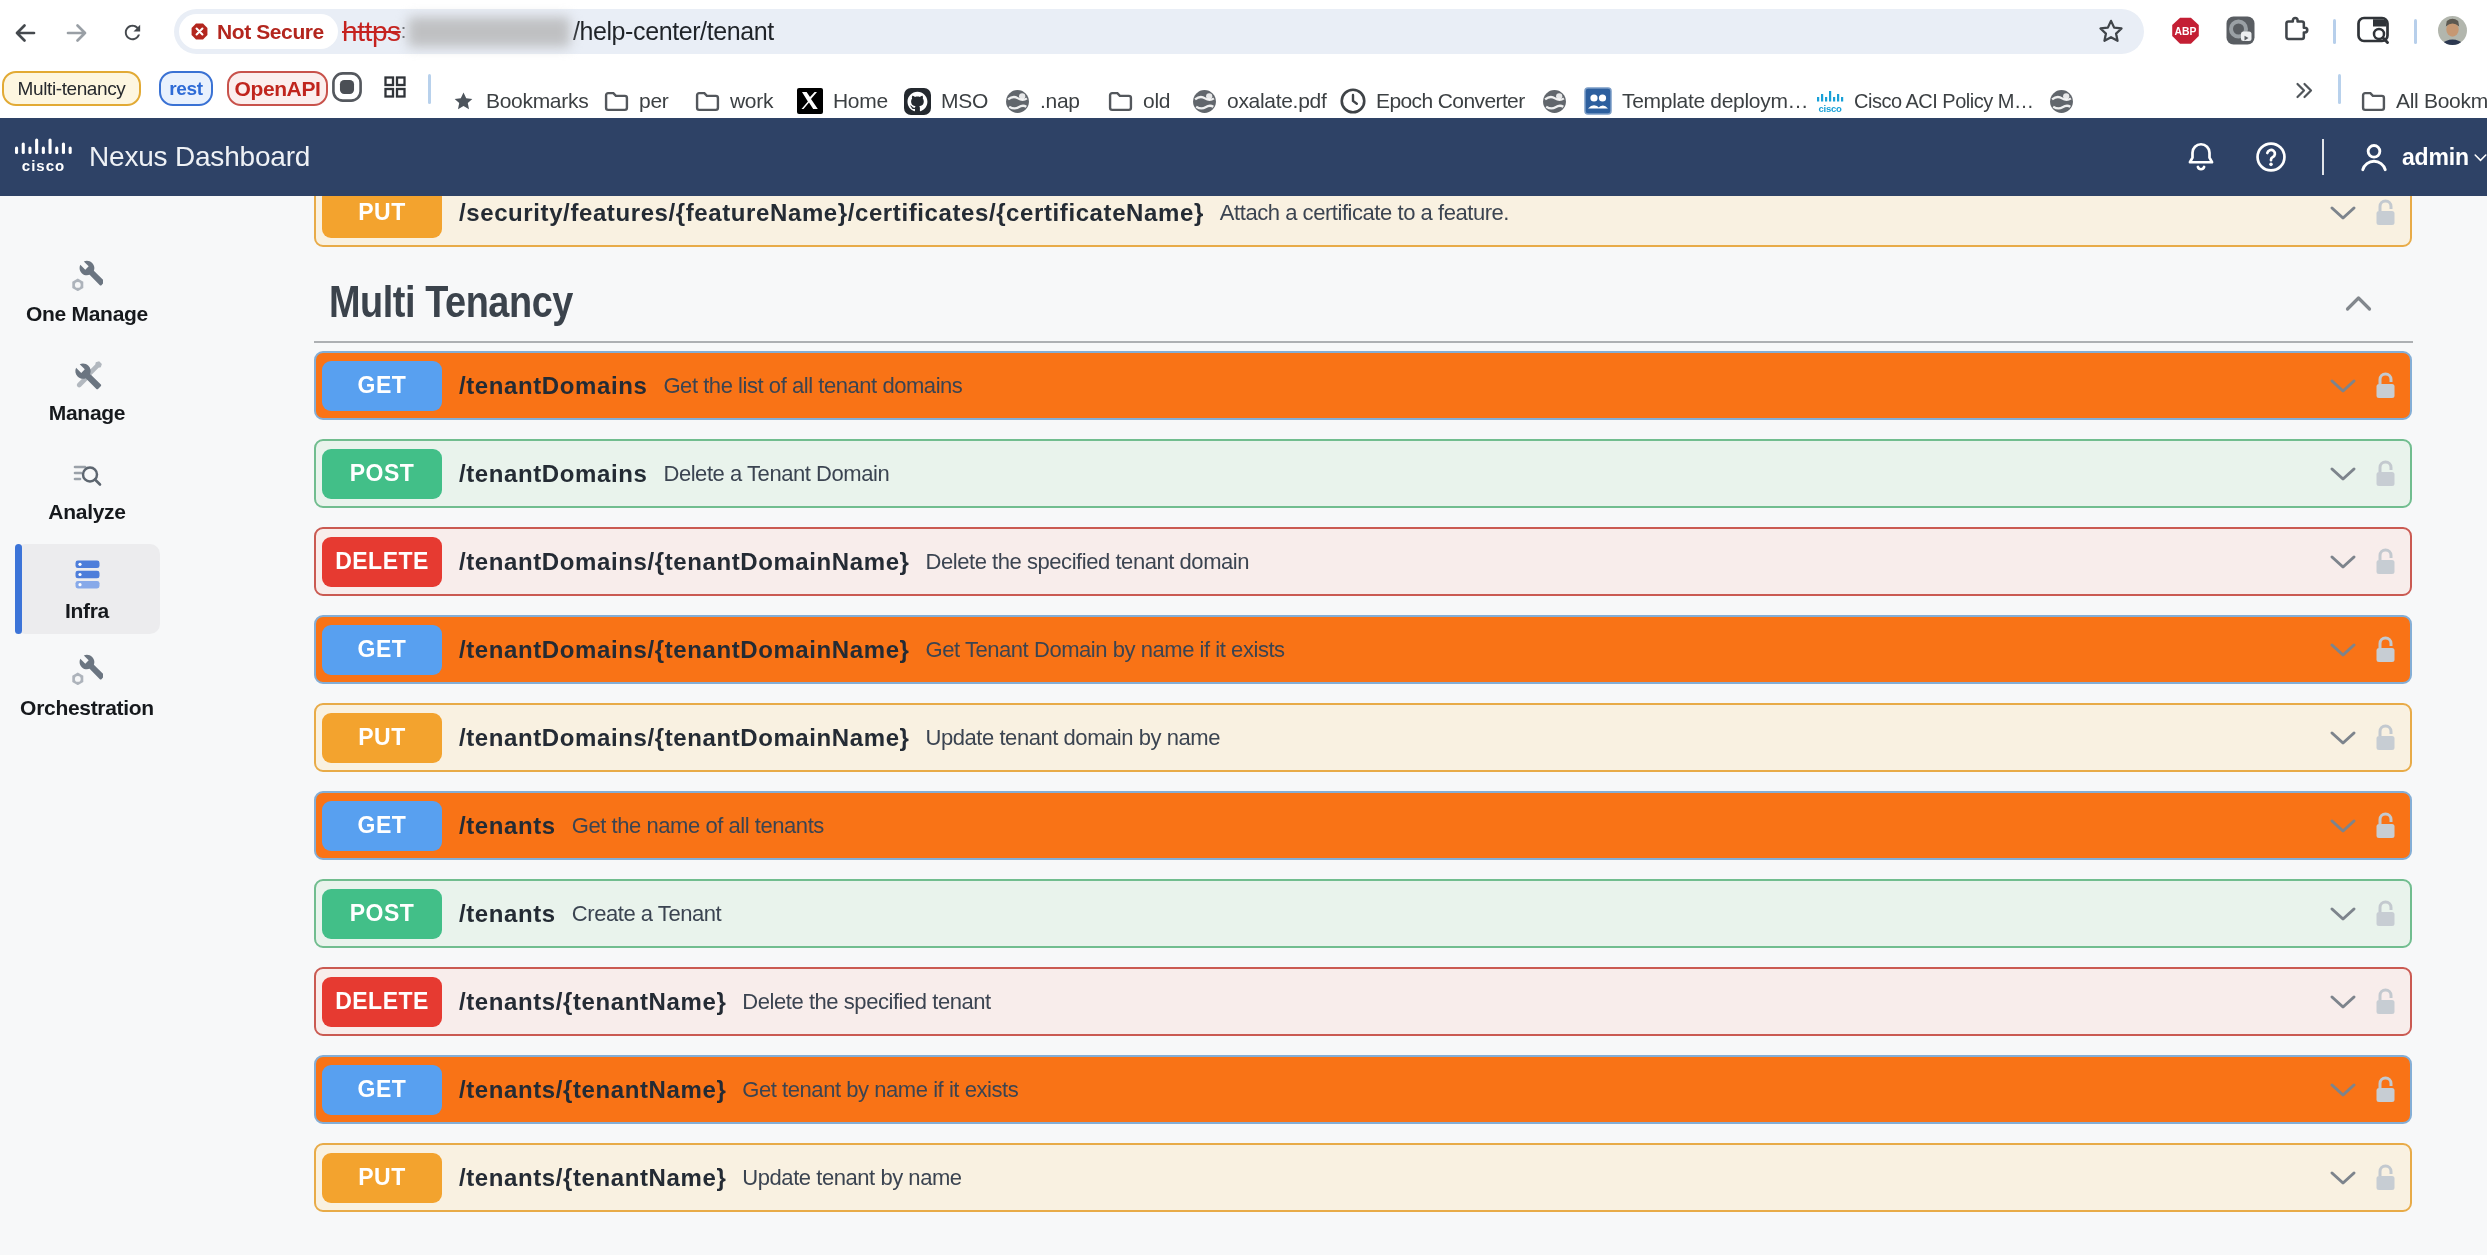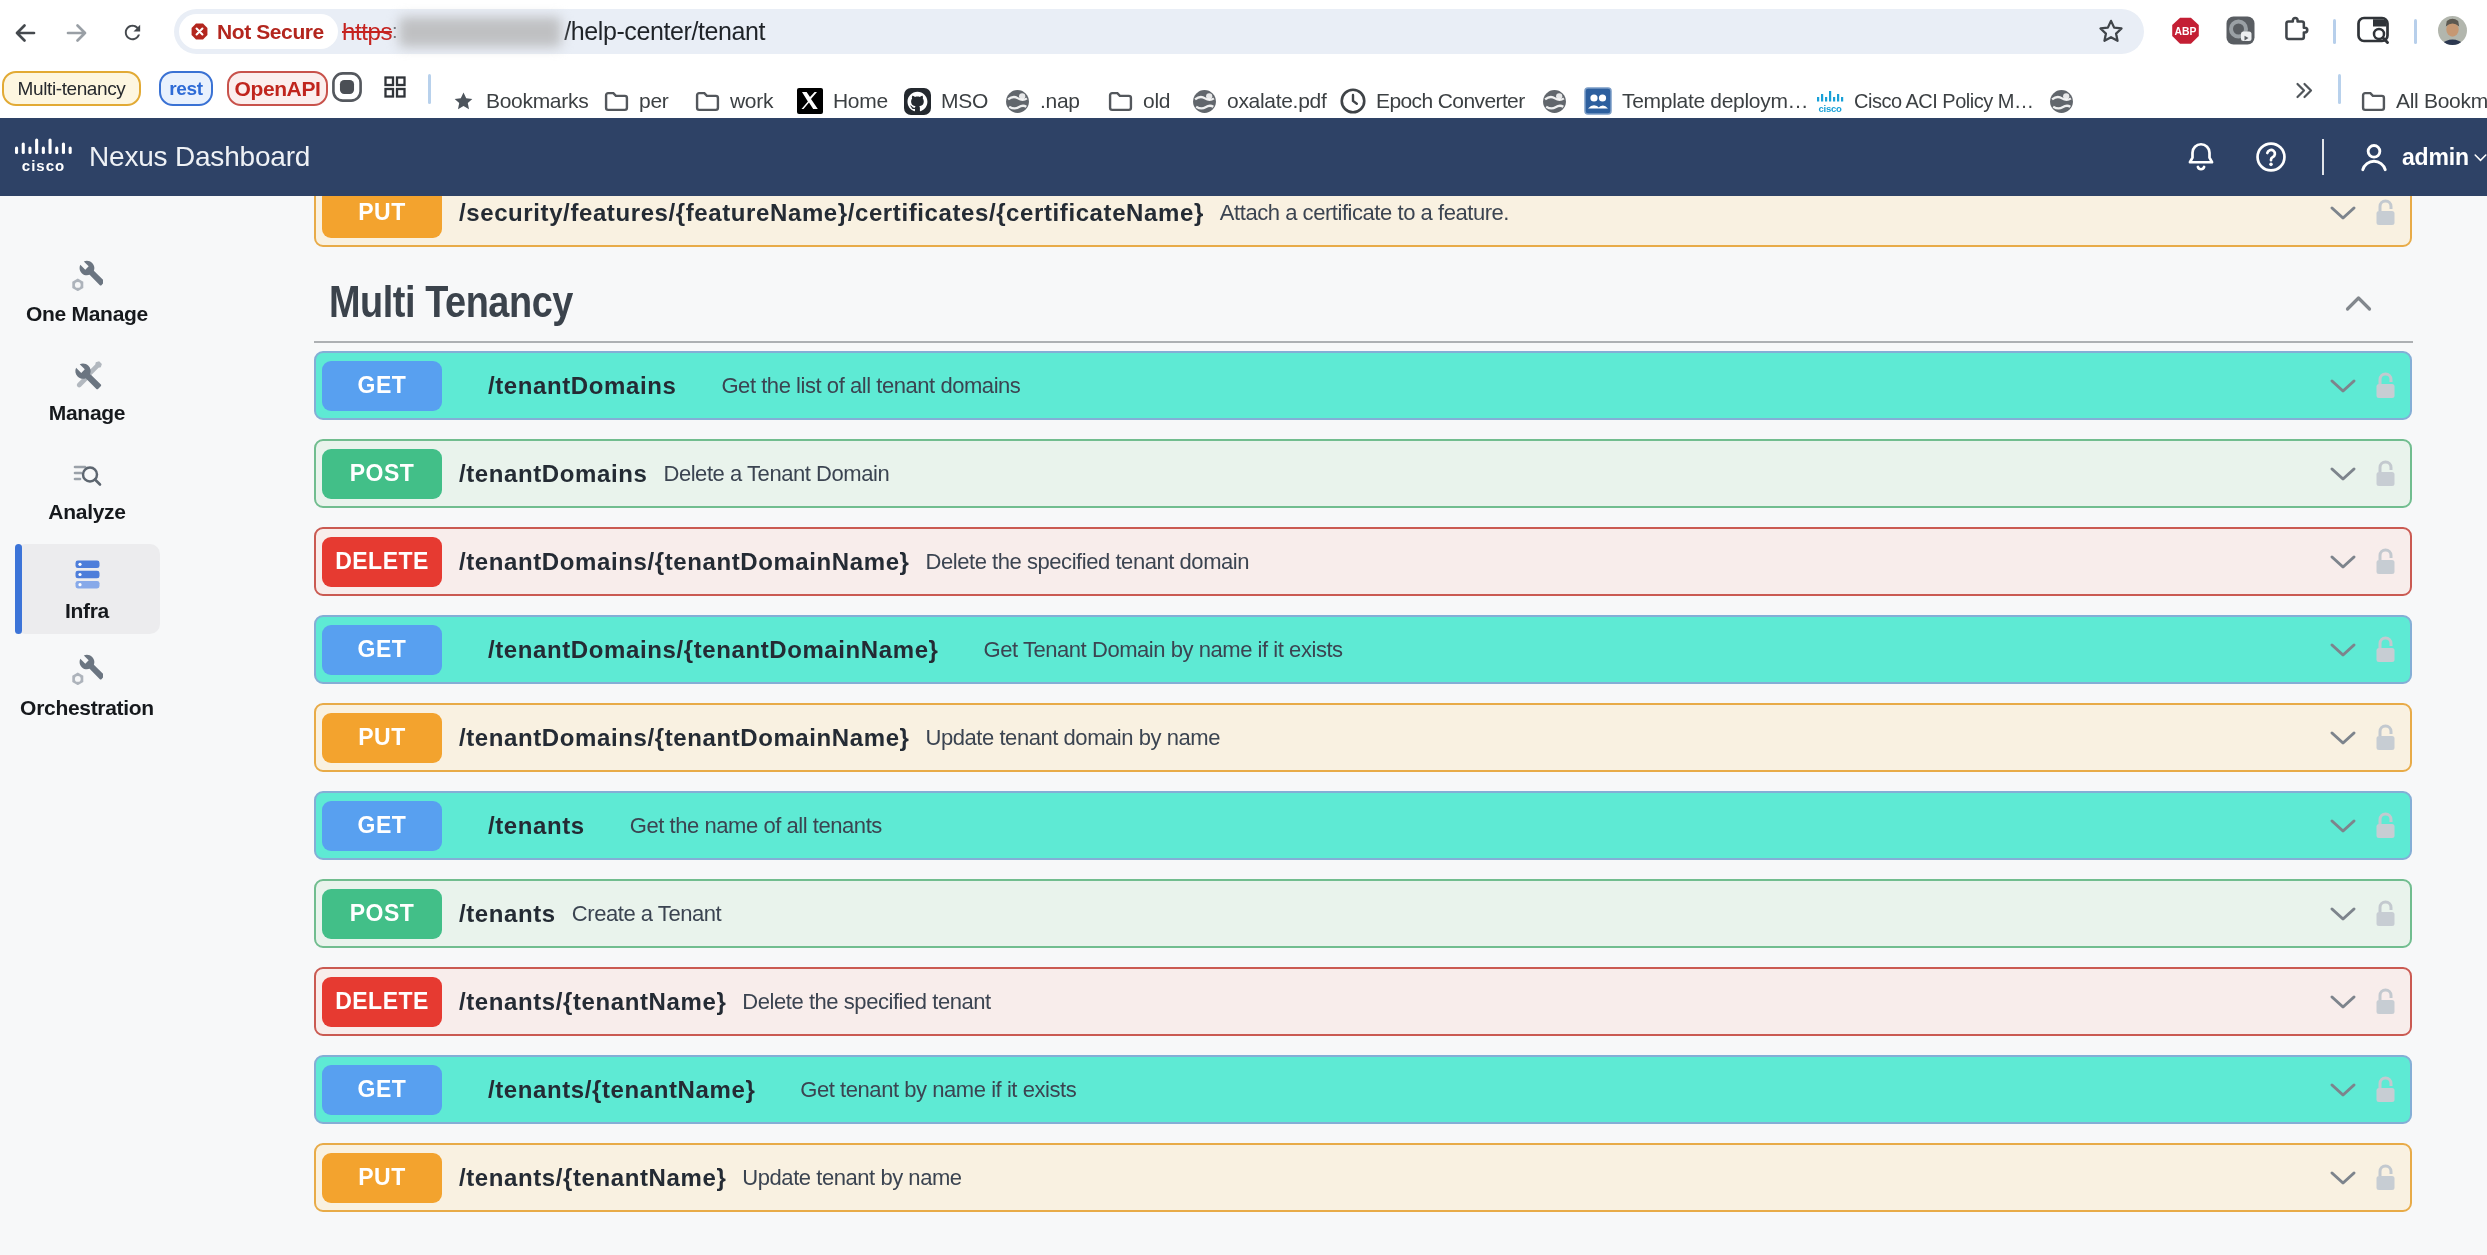--- a/index.html
+++ b/index.html
@@ -5,36 +5,36 @@
   * { margin:0; padding:0; box-sizing:border-box; }
   html,body { width:2487px; height:1255px; overflow:hidden; font-family:"Liberation Sans", sans-serif; }
   .abs { position:absolute; }
   #page { position:relative; width:2487px; height:1255px; background:#f7f8f9;padding-left:44px; }
   
   #toolbar { position:absolute; left:0; top:0; width:2487px; height:62px; background:#ffffff; }
   #pill { position:absolute; left:174px; top:9px; width:1970px; height:45px; border-radius:23px; background:#e9eef6; }
   #nschip { position:absolute; left:5px; top:5px; height:35px; border-radius:17.5px; background:#ffffff; display:flex; align-items:center; padding:0 14px 0 11px; }
   #nschip span { color:#b3261e; font-weight:700; font-size:21px; margin-left:8px; letter-spacing:-0.4px;}
   #urltext { position:absolute; left:168px; top:0; height:45px; display:flex; align-items:center; font-size:25px; color:#1f2328; letter-spacing:-0.4px; }
-  #https { color:#c5221f; text-decoration:line-through; font-size:24px; }
+  #https { color:#c5221f; text-decoration:line-through; font-size:28px; }
   #blur { width:162px; height:30px; background:#bfc0c2; border-radius:4px; margin:0 3px 0 2px; filter:blur(6px); }
   
   #bookbar { position:absolute; left:0; top:62px; width:2487px; height:56px; background:#ffffff; overflow:hidden; }
   .chip { position:absolute; top:9px; height:35px; border-radius:14px; display:flex; align-items:center; justify-content:center; letter-spacing:-0.4px; }
   .bmk { position:absolute; top:11px; height:56px; display:flex; align-items:center; gap:10px; color:#3c4043; font-size:21px; letter-spacing:-0.3px; white-space:nowrap; }
   
   #ndheader { position:absolute; left:0; top:118px; width:2487px; height:78px; background:#2e4266; z-index:5; }
   
   .navitem { position:absolute; width:174px; left:0; text-align:center; color:#16191d; font-size:21px; font-weight:700; letter-spacing:-0.3px; }
   
   .op { position:absolute; left:314px; width:2098px; height:69px; border-radius:9px; border:2px solid; display:flex; align-items:center; }
   .badge { width:120px; height:50px; margin-left:6px; border-radius:9px; color:#fff; font-weight:700; font-size:23px; display:flex; align-items:center; justify-content:center; letter-spacing:0.5px; flex:none;}
   .path { margin-left:17px; font-size:24px; font-weight:700; color:#242b34; letter-spacing:0.6px; white-space:nowrap;}
   .desc { margin-left:16px; font-size:22px; color:#3b4451; letter-spacing:-0.45px; white-space:nowrap;}
-  .get    { border-color:#84aed6; background:#5eead4;gap:29px; }
+  .get    { border-color:#84aed6; background:#f97316; }
   .get    .badge { background:#58a0f0; }
   .post   { border-color:#71bd8f; background:#e9f3ec; }
   .post   .badge { background:#42bf88; }
   .delete { border-color:#ca5a52; background:#f8edeb; }
   .delete .badge { background:#e63a31; }
   .put    { border-color:#e8ab48; background:#f9f1e1; }
   .put    .badge { background:#f3a32e; }
   .rowicons { position:absolute; right:13px; top:0; height:100%; display:flex; align-items:center; gap:17px; }
 </style>
 </head>

